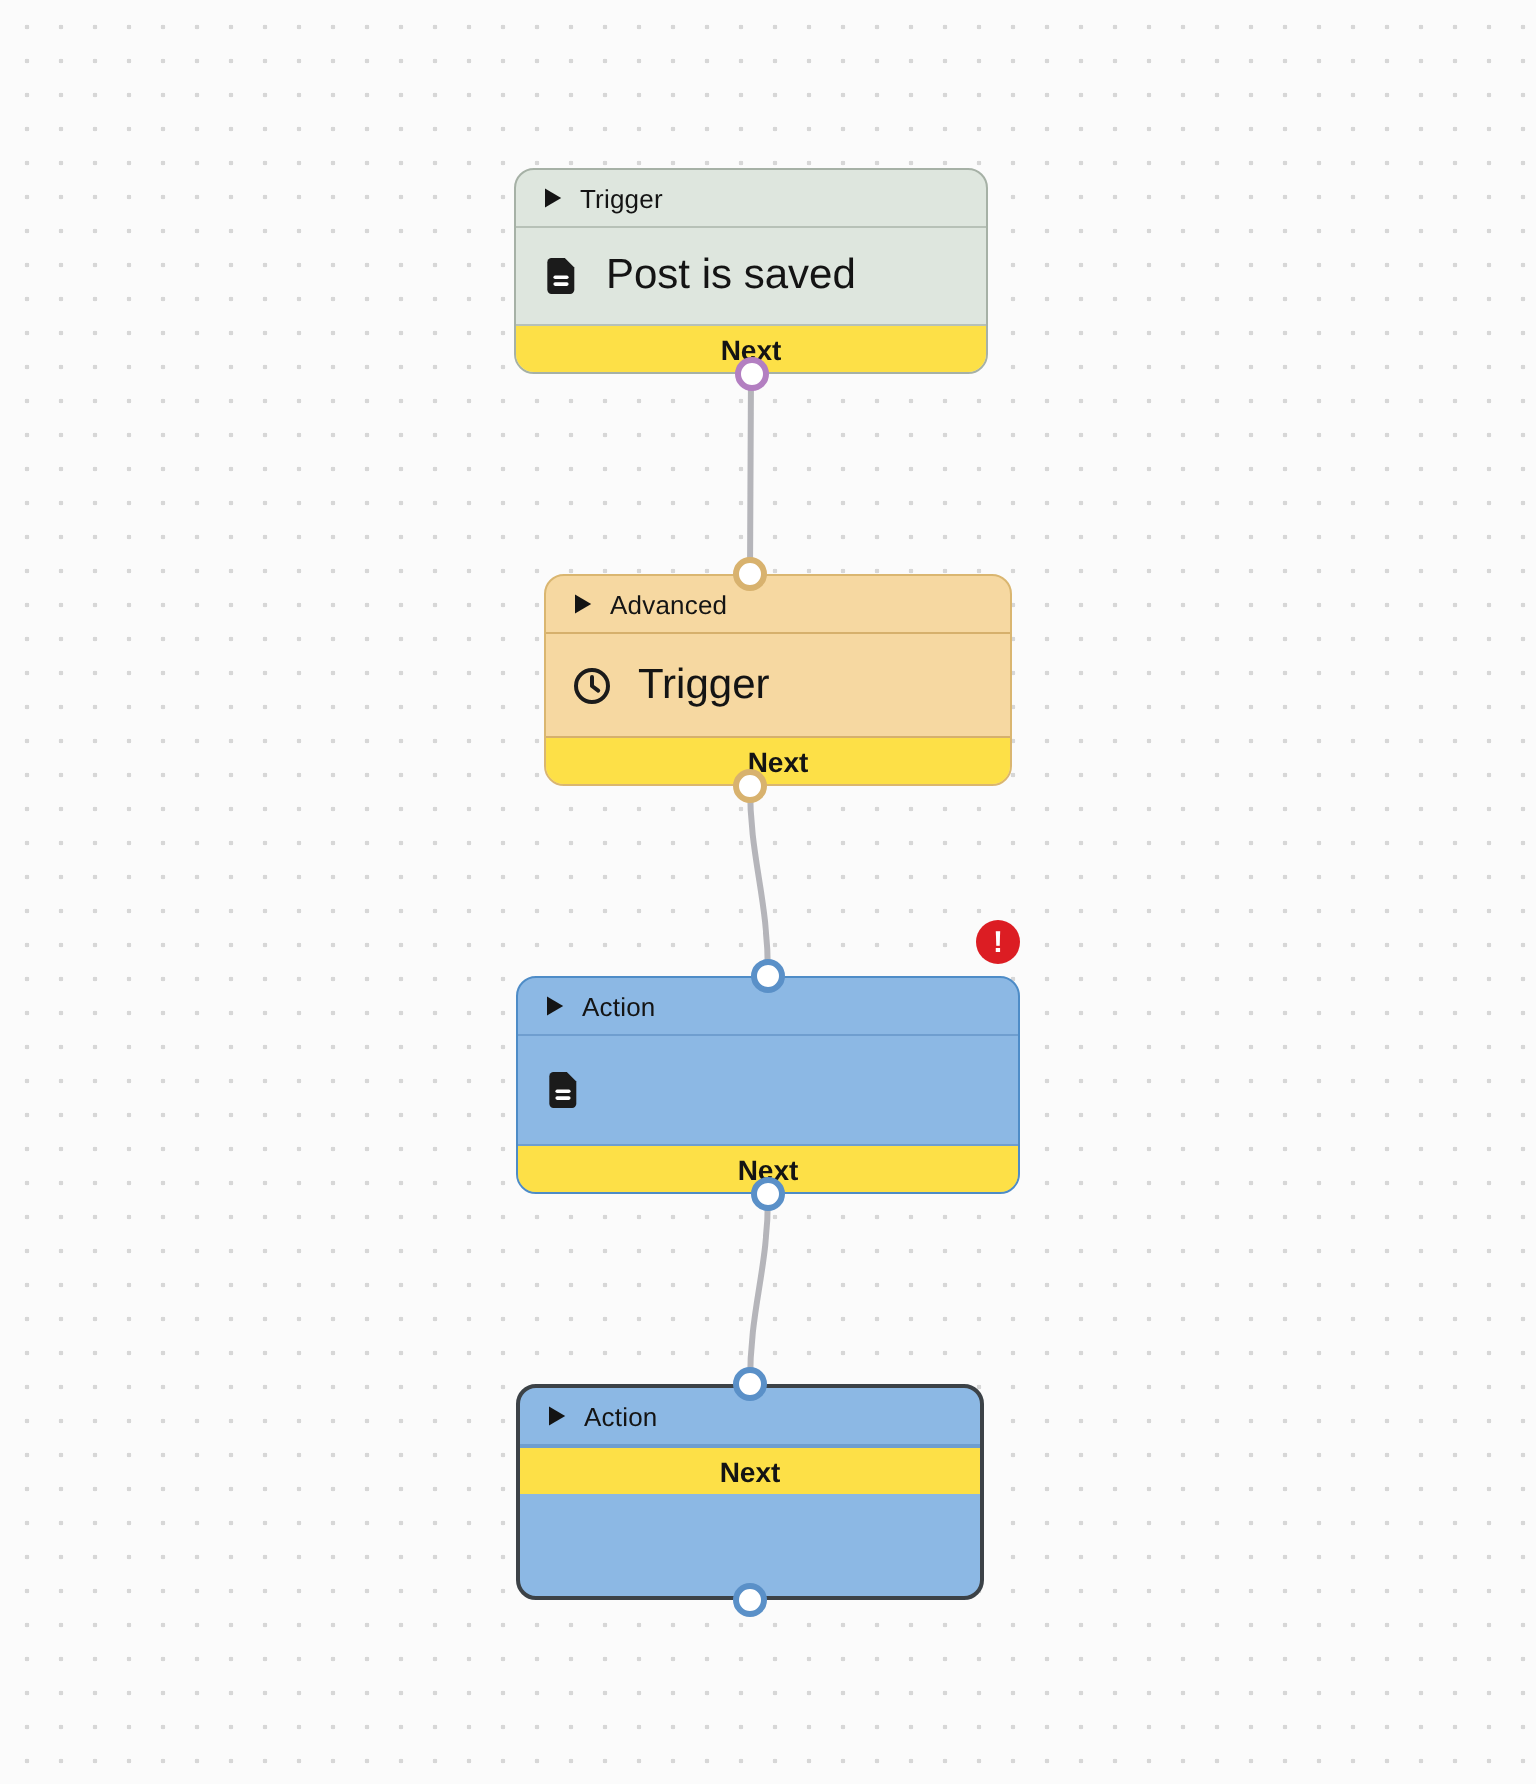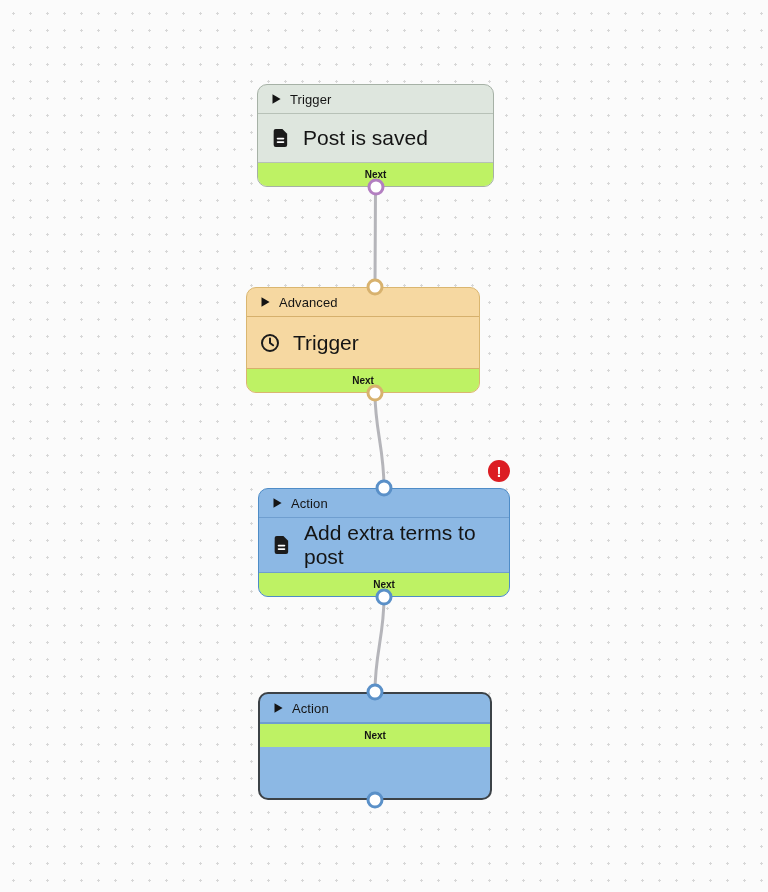--- a/index.html
+++ b/index.html
@@ -58,26 +58,26 @@
     flex: 1;
     display: flex;
     align-items: center;
     gap: 13px;
     padding: 0 13px;
     font-size: 21px;
   }
   .node-footer {
     flex: 0 0 24px;
     height: 24px;
-    background: #bef264;
+    background: #fde047;
     border-top: 1px solid var(--divider);
     display: flex;
     align-items: center;
     justify-content: center;
-    font-size: 10px;
+    font-size: 14px;
     font-weight: 600;
     box-sizing: border-box;
   }
 
   .port {
     position: absolute;
     width: 11px; height: 11px;
     box-sizing: content-box;
     background: #ffffff;
     border: 3px solid var(--port-color, #999);
@@ -133,21 +133,21 @@
           <rect x="6" y="13.8" width="8" height="1.9" rx="0.95" fill="#fff"></rect>
         </svg>
       </span>
       <span>Post is saved</span>
     </div>
     <div class="node-footer">
       <span>Next</span>
     </div>
   </div>
 
-  <div class="node" style="left: 246px; top: 287px; width: 234px; height: 106px; --bg: #f6d8a1; --border: #dab670; --divider: #d6b06c;">
+  <div class="node" style="left: 272px; top: 287px; width: 234px; height: 106px; --bg: #f6d8a1; --border: #dab670; --divider: #d6b06c;">
     <div class="node-header">
       <span class="icon">
         <svg width="9" height="10" viewBox="0 0 9 10">
             <path d="M0.5 0.2L8.6 5L0.5 9.8z" fill="#141414"></path>
           </svg>
       </span>
       <span>Advanced</span>
     </div>
     <div class="node-body">
       <span class="icon">
@@ -173,21 +173,20 @@
       <span>Action</span>
     </div>
     <div class="node-body">
       <span class="icon">
         <svg width="19" height="20" viewBox="0 0 20 21">
           <path d="M5 1h7l5 5v11.8a2.2 2.2 0 0 1-2.2 2.2H5a2.2 2.2 0 0 1-2.2-2.2V3.2A2.2 2.2 0 0 1 5 1z" fill="#1b1b1b"></path>
           <rect x="6" y="10.2" width="8" height="1.9" rx="0.95" fill="#fff"></rect>
           <rect x="6" y="13.8" width="8" height="1.9" rx="0.95" fill="#fff"></rect>
         </svg>
       </span>
-      <span>Add extra terms to post</span>
     </div>
     <div class="node-footer">
       <span>Next</span>
     </div>
   </div>
 
   <div class="node selected" style="left: 258px; top: 692px; width: 234px; height: 108px; --bg: #8cb8e4; --border: #3c4247; --divider: #6f9ecf;">
     <div class="node-header">
       <span class="icon">
         <svg width="9" height="10" viewBox="0 0 9 10">

